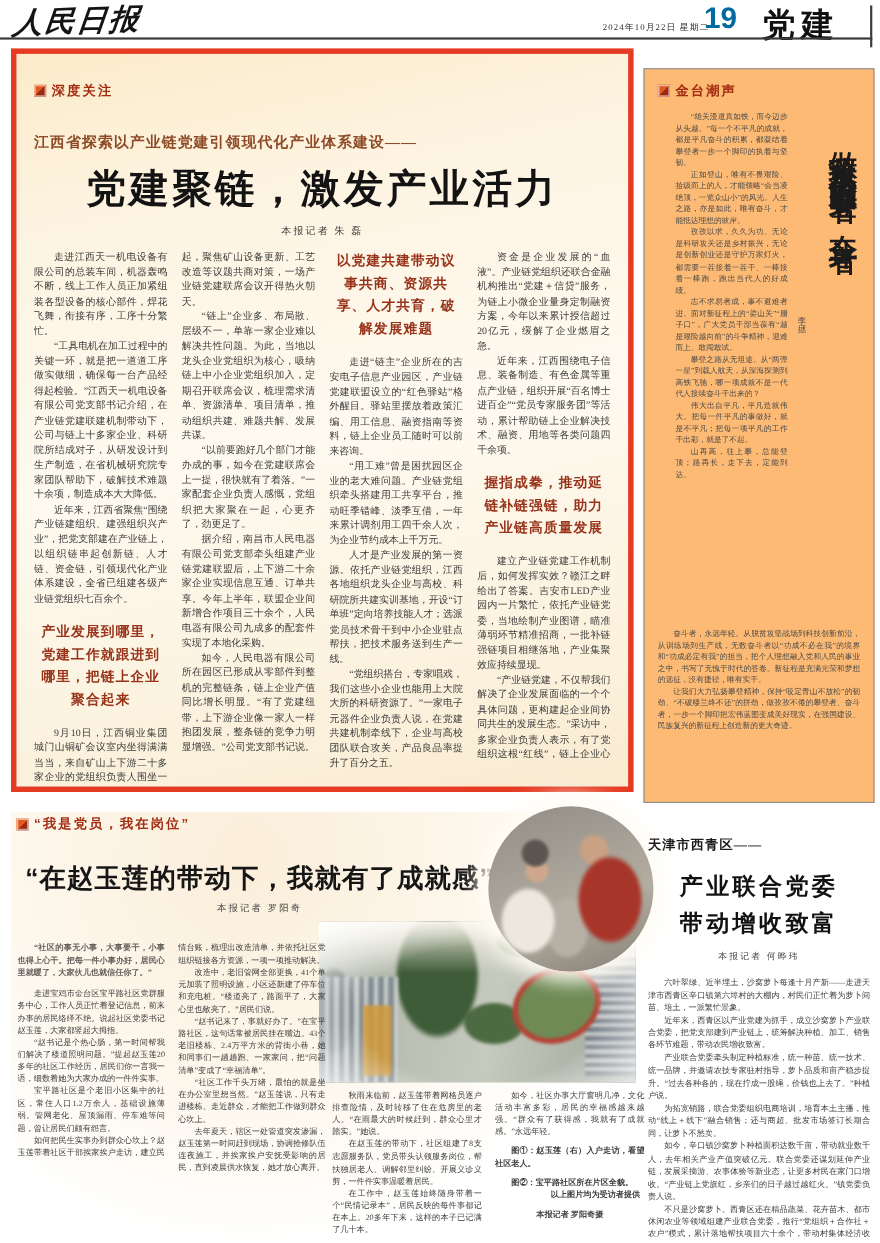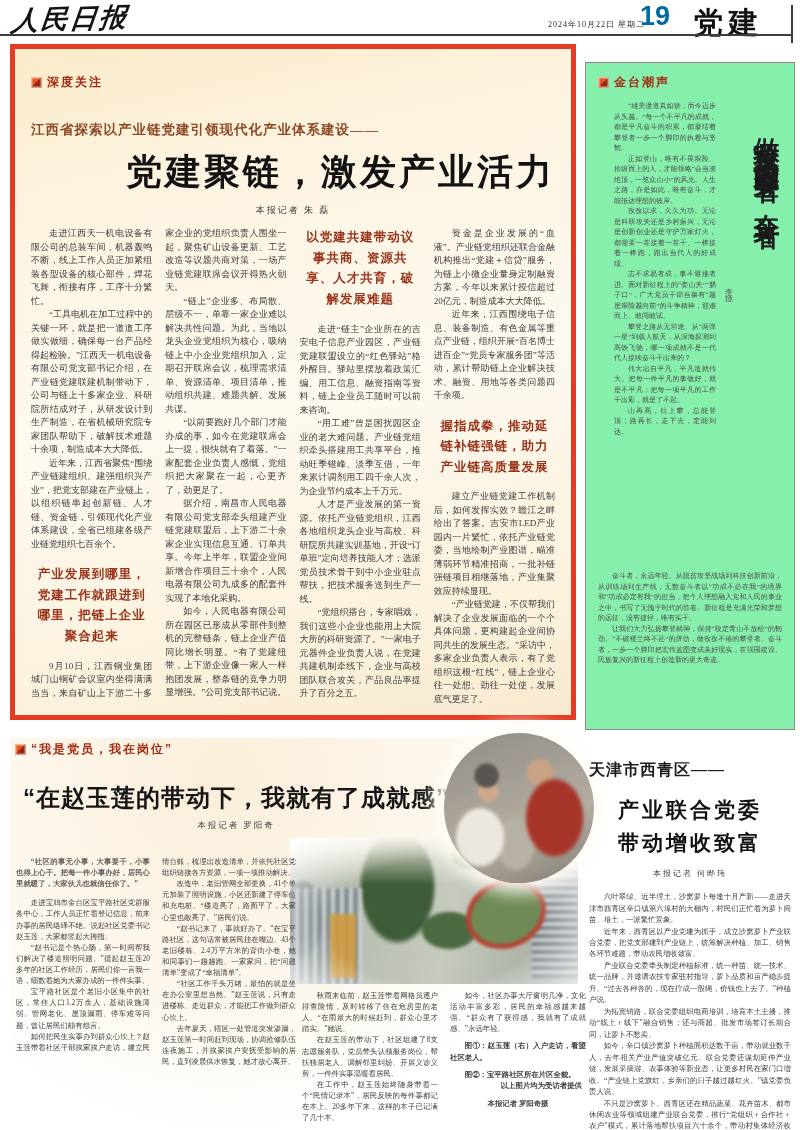--- a/index.html
+++ b/index.html
@@ -19,32 +19,32 @@
   .tag-icon{width:11px;height:11px;flex:0 0 11px;background:linear-gradient(135deg,#e25a22 0 50%,#9c2810 50% 100%);
             box-shadow:inset 0 0 0 1.5px rgba(255,255,255,.55);}
   .tag-text{font-size:12px;font-weight:bold;color:#a32c12;letter-spacing:2px;
             font-family:"Liberation Sans","DejaVu Sans",sans-serif;}
   
   .lead{position:absolute;left:10px;top:44px;width:566px;height:676px;box-sizing:border-box;
         border:5px solid #e63b23;
         background:linear-gradient(168deg,#fbebc9 0%,#fdf3e0 20%,#fefaf0 52%,#fbf0da 88%,#f9ead0 100%);
         padding:25px 16px;}
   .lead-kicker{margin-top:30px;font-size:13.5px;font-weight:bold;color:#8d4a26;letter-spacing:1px;}
-  .lead-headline{margin-top:9px;text-align:right;font-size:36px;font-weight:900;color:#131313;
+  .lead-headline{margin-top:9px;text-align:center;font-size:36px;font-weight:900;color:#131313;
                  font-family:Liberation Serif, serif;letter-spacing:3px;}
   .lead-byline{margin-top:7px;text-align:center;font-size:9px;color:#3c3c3c;letter-spacing:2px;}
   .lead-body{margin-top:10px;height:492px;column-count:4;column-gap:13px;font-size:9px;line-height:1.5;
              text-align:justify;color:#3a3a3a;overflow:hidden;}
   .lead-body p{margin:0;text-indent:2em;}
   .lead-body .crosshead{text-indent:0;font-size:12.5px;font-weight:bold;color:#98331a;text-align:center;
              line-height:1.65;margin:13px 2px;letter-spacing:1px;break-inside:avoid;
              font-family:"Liberation Sans","DejaVu Sans",sans-serif;}
   
   .jintai{position:absolute;left:585px;top:62px;width:210px;height:668px;box-sizing:border-box;
-          border:1.5px solid #8b8b8b;background:#86efac;padding:11px 12px;}
+          border:1.5px solid #8b8b8b;background:#fdba74;padding:11px 12px;}
   .jintai-flex{display:flex;margin-top:10px;height:462px;overflow:hidden;}
   .jintai-narrow{width:102px;flex:0 0 102px;font-size:7px;line-height:1.5;color:#4a4a4a;text-align:justify;margin-left:16px;}
   .jintai-narrow p,.jintai-wide p{margin:0;text-indent:2em;}
   .jintai-vbyline{writing-mode:vertical-rl;font-size:8px;color:#4f4f4f;letter-spacing:7px;
                   margin:180px 2px 0 6px;height:70px;}
   .jintai-vtitle{writing-mode:vertical-rl;text-orientation:upright;white-space:nowrap;margin:16px 2px 0 auto;
                  font-size:26px;font-weight:900;letter-spacing:5px;line-height:1.1;color:#1b1b1b;}
   .jintai-wide{margin-top:8px;height:152px;overflow:hidden;font-size:7px;line-height:1.5;
                color:#4a4a4a;text-align:justify;}
   
@@ -90,21 +90,21 @@
       font-size:7.4px;line-height:1.5;text-align:justify;color:#3d3d3d;overflow:hidden;}
   .grass-colB{position:absolute;left:292px;top:252px;width:284px;height:136px;column-count:2;column-gap:12px;
       font-size:7.4px;line-height:1.5;text-align:justify;color:#3d3d3d;overflow:hidden;}
   .grass-colA p,.grass-colB p{margin:0;text-indent:2em;}
   .grass-colA .lead-quote{font-weight:bold;color:#63605c;margin-bottom:8px;}
   .grass-colB .caption{font-weight:bold;margin-top:6px;}
   .grass-colB .caption-note{font-weight:bold;text-align:right;text-indent:0;padding-right:4px;}
   .grass-colB .credit{text-align:center;text-indent:0;margin-top:7px;font-weight:bold;color:#444;}
   
   .tianjin{position:absolute;left:585px;top:758px;width:210px;height:372px;box-sizing:border-box;padding:2px 4px;}
-  .tj-kicker{font-size:16px;font-weight:bold;color:#1c1c1c;letter-spacing:1px;}
+  .tj-kicker{font-size:12px;font-weight:bold;color:#1c1c1c;letter-spacing:1px;}
   .tj-headline{margin-top:13px;text-align:center;font-size:21px;font-weight:900;line-height:1.55;
                letter-spacing:3px;color:#121212;}
   .tj-byline{margin-top:9px;text-align:center;font-size:8px;color:#454545;letter-spacing:2px;}
   .tj-body{margin-top:12px;height:246px;overflow:hidden;font-size:7.4px;line-height:1.55;
            text-align:justify;color:#3d3d3d;}
   .tj-body p{margin:0;text-indent:2em;}
 </style>
 </head>
 <body>
 
@@ -133,21 +133,21 @@
         <p>9月10日，江西铜业集团城门山铜矿会议室内坐得满满当当，来自矿山上下游二十多家企业的党组织负责人围坐一起，聚焦矿山设备更新、工艺改造等议题共商对策，一场产业链党建联席会议开得热火朝天。</p>
         <p>“链上”企业多、布局散、层级不一，单靠一家企业难以解决共性问题。为此，当地以龙头企业党组织为核心，吸纳链上中小企业党组织加入，定期召开联席会议，梳理需求清单、资源清单、项目清单，推动组织共建、难题共解、发展共谋。</p>
         <p>“以前要跑好几个部门才能办成的事，如今在党建联席会上一提，很快就有了着落。”一家配套企业负责人感慨，党组织把大家聚在一起，心更齐了，劲更足了。</p>
         <p>据介绍，南昌市人民电器有限公司党支部牵头组建产业链党建联盟后，上下游二十余家企业实现信息互通、订单共享。今年上半年，联盟企业间新增合作项目三十余个，人民电器有限公司九成多的配套件实现了本地化采购。</p>
         <p>如今，人民电器有限公司所在园区已形成从零部件到整机的完整链条，链上企业产值同比增长明显。“有了党建纽带，上下游企业像一家人一样抱团发展，整条链的竞争力明显增强。”公司党支部书记说。</p>
         <p class="crosshead">以党建共建带动议事共商、资源共享、人才共育，破解发展难题</p>
         <p>走进“链主”企业所在的吉安电子信息产业园区，产业链党建联盟设立的“红色驿站”格外醒目。驿站里摆放着政策汇编、用工信息、融资指南等资料，链上企业员工随时可以前来咨询。</p>
         <p>“用工难”曾是困扰园区企业的老大难问题。产业链党组织牵头搭建用工共享平台，推动旺季错峰、淡季互借，一年来累计调剂用工四千余人次，为企业节约成本上千万元。</p>
         <p>人才是产业发展的第一资源。依托产业链党组织，江西各地组织龙头企业与高校、科研院所共建实训基地，开设“订单班”定向培养技能人才；选派党员技术骨干到中小企业驻点帮扶，把技术服务送到生产一线。</p>
         <p>“党组织搭台，专家唱戏，我们这些小企业也能用上大院大所的科研资源了。”一家电子元器件企业负责人说，在党建共建机制牵线下，企业与高校团队联合攻关，产品良品率提升了百分之五。</p>
-        <p>资金是企业发展的“血液”。产业链党组织还联合金融机构推出“党建＋信贷”服务，为链上小微企业量身定制融资方案，今年以来累计授信超过20亿元，制造成本大大降低。</p>
+        <p>资金是企业发展的“血液”。产业链党组织还联合金融机构推出“党建＋信贷”服务，为链上小微企业量身定制融资方案，今年以来累计授信超过20亿元，缓解了企业燃眉之急。</p>
         <p>近年来，江西围绕电子信息、装备制造、有色金属等重点产业链，组织开展“百名博士进百企”“党员专家服务团”等活动，累计帮助链上企业解决技术、融资、用地等各类问题四千余项。</p>
         <p class="crosshead">握指成拳，推动延链补链强链，助力产业链高质量发展</p>
         <p>建立产业链党建工作机制后，如何发挥实效？赣江之畔给出了答案。吉安市LED产业园内一片繁忙，依托产业链党委，当地绘制产业图谱，瞄准薄弱环节精准招商，一批补链强链项目相继落地，产业集聚效应持续显现。</p>
         <p>“产业链党建，不仅帮我们解决了企业发展面临的一个个具体问题，更构建起企业间协同共生的发展生态。”采访中，多家企业负责人表示，有了党组织这根“红线”，链上企业心往一处想、劲往一处使，发展底气更足了。</p>
       </div>
   </div>
 
   <div class="jintai">
     <div class="tag-row">
       <span class="tag-icon"></span>

